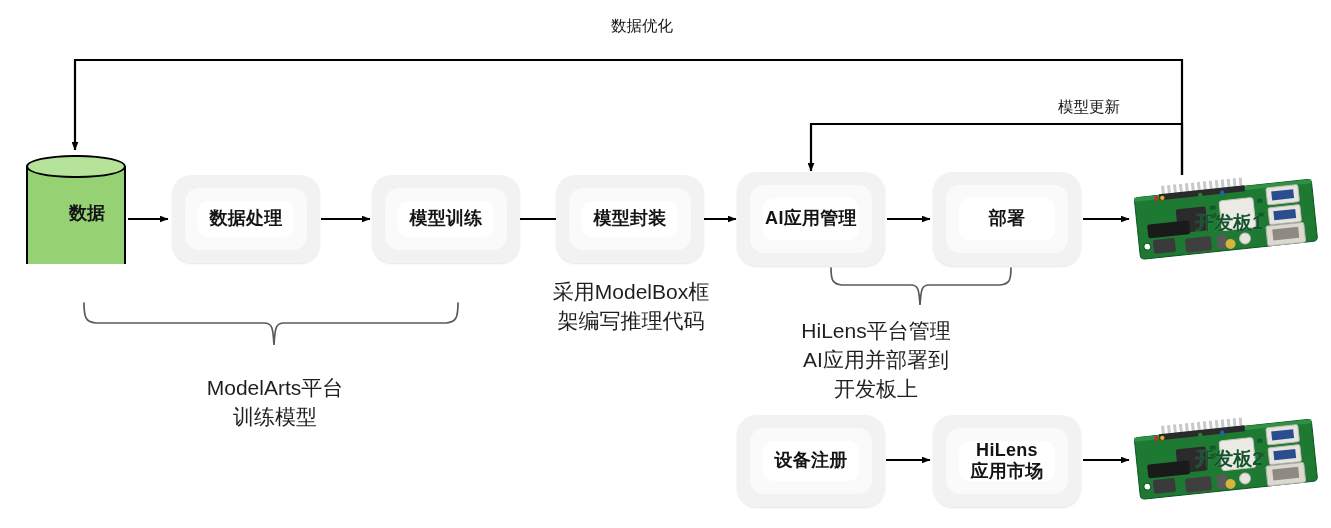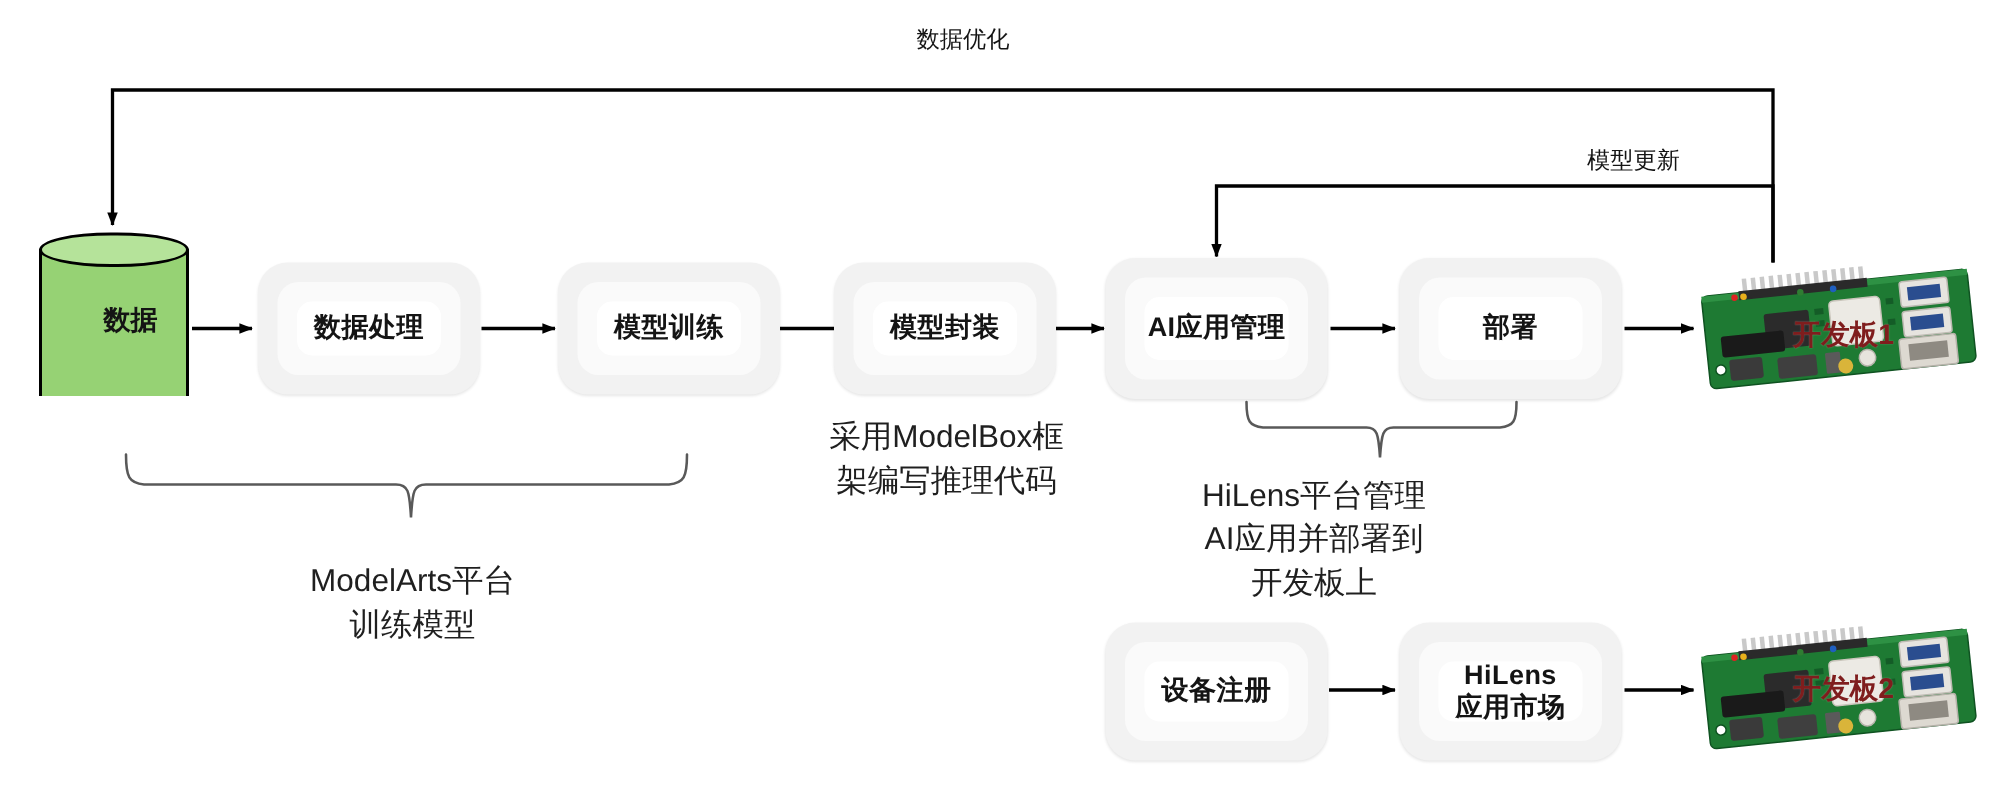--- a/index.html
+++ b/index.html
@@ -142,21 +142,21 @@
     width: 100%;
     height: 100%;
   }
   .board .board-tag {
     position: absolute;
     left: 0;
     width: 100%;
     text-align: center;
     font-size: 19px;
     font-weight: bold;
-    color: #7f1d1d;
+    color: #14532d;
     text-shadow: 0 0 1px rgba(255,255,255,0.35);
   }
 </style>
 </head>
 <body>
 
 <div id="canvas">
 
   <svg class="svg-layer" viewBox="0 0 1331 528" xmlns="http://www.w3.org/2000/svg">
     <defs>

